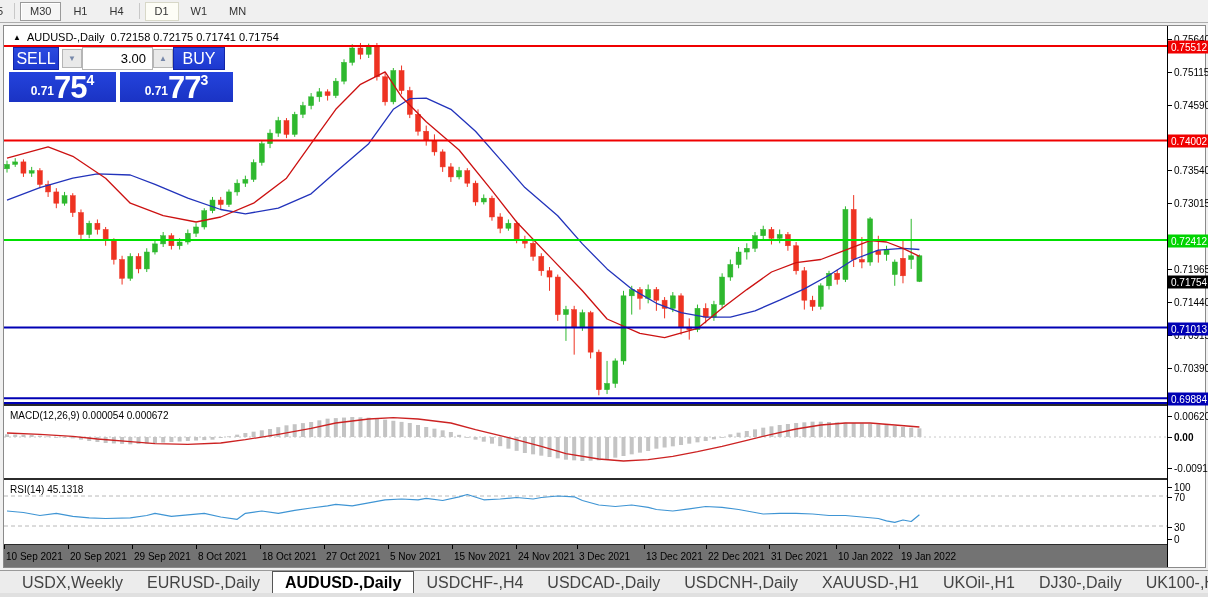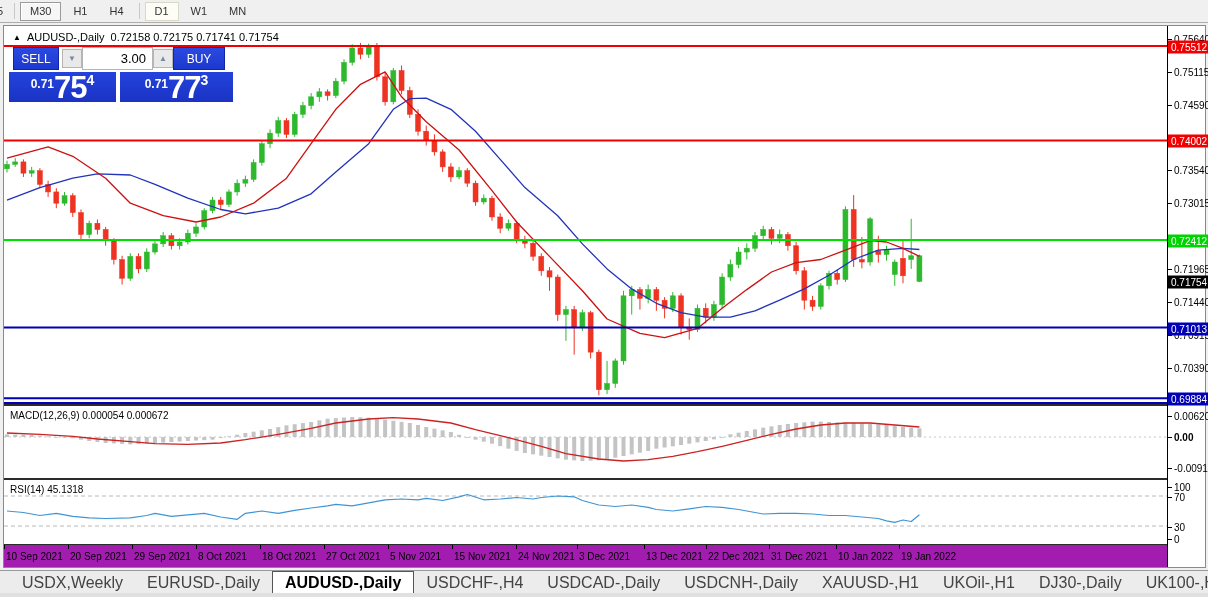--- a/index.html
+++ b/index.html
@@ -26,38 +26,38 @@
   #collapsearrow{font-size:8px;color:#000;}
 
   
   #pricecol{position:absolute;left:1163px;top:0;width:38px;height:541px;background:#fff;border-left:1px solid #000;font-size:10px;color:#000;}
   .ptick{position:absolute;left:0;height:1px;width:4px;background:#000;}
   .plabel{position:absolute;left:6px;transform:translateY(-50%);white-space:nowrap;}
   .pchip{position:absolute;left:0px;transform:translateY(-50%);color:#fff;padding:1px 3px 1px 3px;font-size:10px;white-space:nowrap;}
 
   
   #tradepanel{position:absolute;left:5px;top:21px;width:224px;height:80px;}
-  .tp-btn{position:absolute;background:linear-gradient(#2b4ae0,#1c38cf);color:#fff;font-size:12px;display:flex;align-items:center;justify-content:center;border:1px solid #1225a8;}
+  .tp-btn{position:absolute;background:linear-gradient(#2b4ae0,#1c38cf);color:#fff;font-size:16px;display:flex;align-items:center;justify-content:center;border:1px solid #1225a8;}
   #sellbtn{left:4px;top:0;width:46px;height:23px;}
   #buybtn{left:164px;top:0;width:52px;height:23px;}
   #voldown{position:absolute;left:53px;top:2px;width:20px;height:19px;background:#e9e9e9;border:1px solid #b5b5b5;color:#7788aa;font-size:8px;display:flex;align-items:center;justify-content:center;}
   #volup{position:absolute;left:144px;top:2px;width:20px;height:19px;background:#e9e9e9;border:1px solid #b5b5b5;color:#7788aa;font-size:8px;display:flex;align-items:center;justify-content:center;}
   #volfield{position:absolute;left:73px;top:0;width:71px;height:23px;background:#fff;border:1px solid #b5b5b5;font-size:13px;color:#000;display:flex;align-items:center;justify-content:flex-end;padding-right:6px;}
   .pricebox{position:absolute;top:25px;height:30px;background:linear-gradient(#2443dc,#1a33c4);color:#fff;display:flex;align-items:flex-end;justify-content:center;padding-bottom:1px;}
   #sellprice{left:0px;width:107px;}
   #buyprice{left:111px;width:113px;}
-  .pp-small{font-size:12px;font-weight:bold;margin-bottom:10px;}
+  .pp-small{font-size:12px;font-weight:bold;margin-bottom:3px;}
   .pp-big{font-size:31px;font-weight:bold;line-height:27px;letter-spacing:-1px;}
   .pp-sup{font-size:14px;font-weight:bold;align-self:flex-start;margin-top:0px;}
 
   
   .indlabel{position:absolute;left:6px;font-size:10px;color:#000;white-space:nowrap;}
 
   
-  #dateaxis{position:absolute;left:0;top:519px;width:1163px;height:22px;background:#a21caf;}
+  #dateaxis{position:absolute;left:0;top:519px;width:1163px;height:22px;background:#737373;}
   .dtick{position:absolute;top:0;width:1px;height:4px;background:#000;}
   .dlabel{position:absolute;top:6px;font-size:10px;color:#000;white-space:nowrap;}
 
   
   #tabbar{position:absolute;left:0;top:570px;width:1208px;height:23px;background:#ececec;border-top:1px solid #9a9a9a;display:flex;align-items:flex-end;padding-left:10px;}
   .tab{height:20px;padding:0 12px;font-size:16px;color:#444;display:flex;align-items:center;white-space:nowrap;}
   .tab.active{background:#fff;border:1px solid #555;border-bottom:none;color:#000;font-weight:bold;height:22px;}
   .tabsep{width:1px;height:12px;background:#999;align-self:center;}
   #tabarrows{margin-left:auto;margin-right:10px;align-self:center;color:#666;font-size:9px;display:flex;gap:12px;}
   #bottomstrip{position:absolute;left:0;top:593px;width:1208px;height:4px;background:#e0e0e0;}

